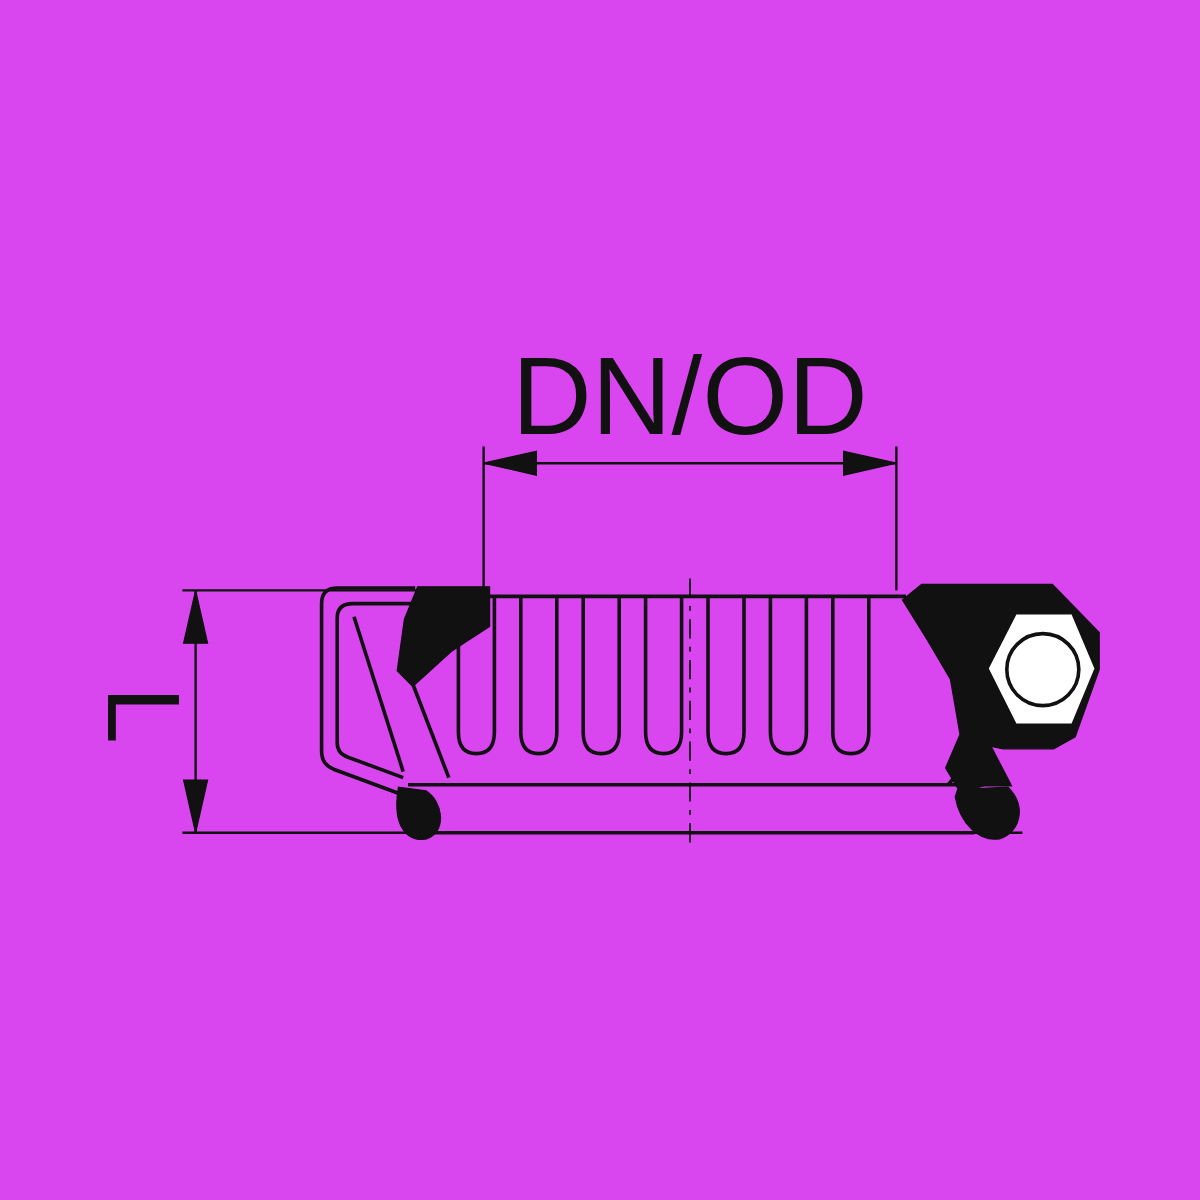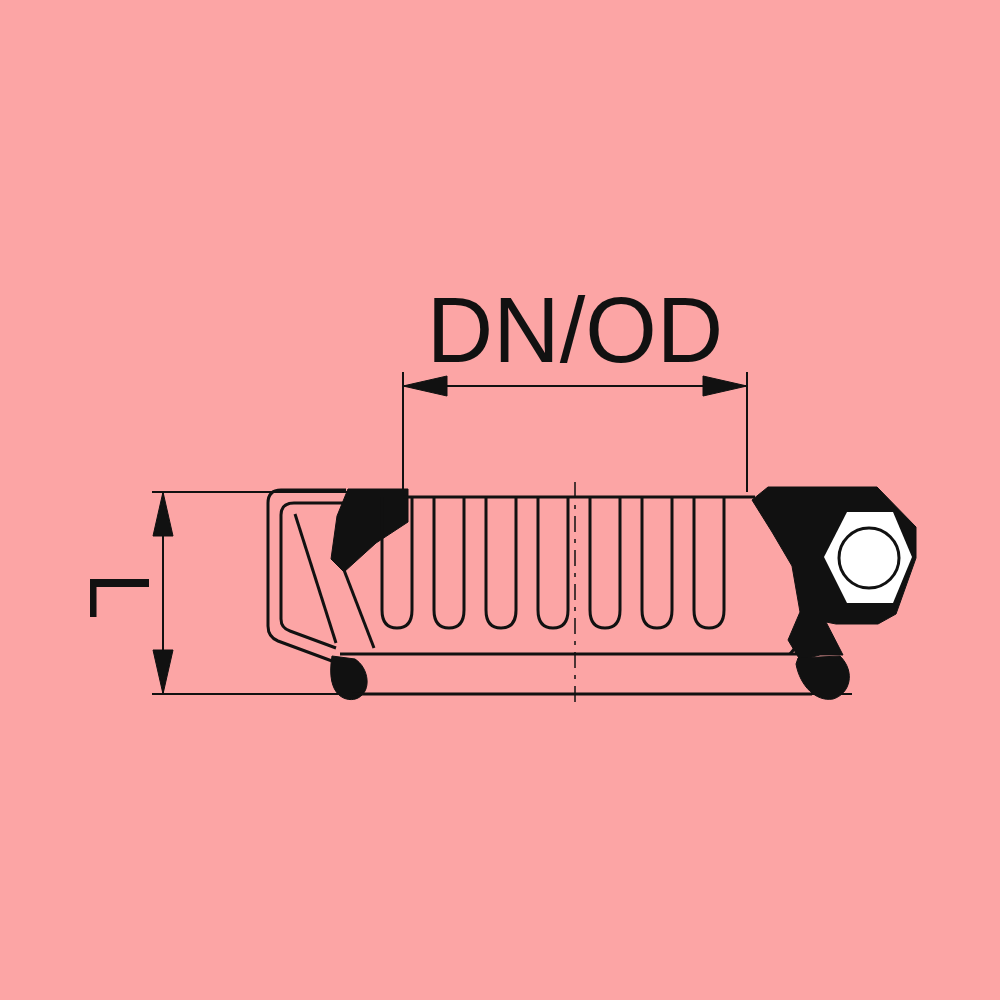--- a/index.html
+++ b/index.html
@@ -5,21 +5,21 @@
   html, body {
     margin: 0;
     padding: 0;
     background: #ffffff;
     font-family: "Liberation Sans", sans-serif;
   }
   .canvas {
     position: relative;
     width: 1000px;
     height: 1000px;
-    background: #fca5a5;
+    background: #d946ef;
     overflow: hidden;
   }
   svg { display: block; }
   .dim-text {
     font-family: "Liberation Sans", "DejaVu Sans", sans-serif;
     font-weight: 400;
     fill: #111111;
   }
   .thin  { stroke: #111111; stroke-width: 2;   fill: none; }
   .med   { stroke: #111111; stroke-width: 3;   fill: none; }

